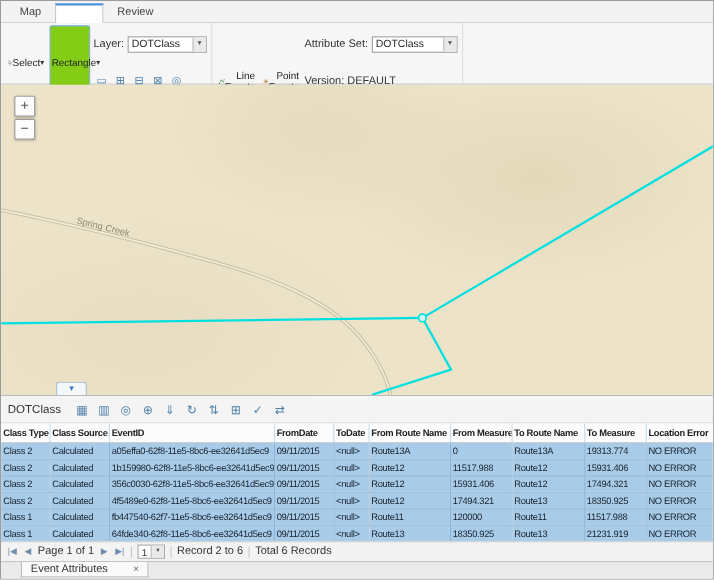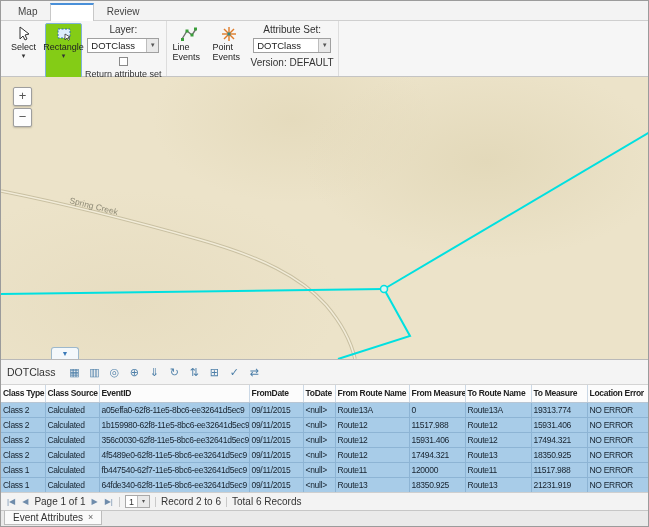--- a/index.html
+++ b/index.html
@@ -10,26 +10,26 @@
   
   .tabstrip { height: 20px; background: #f3f3f3; border-bottom: 1px solid #cfcfcf; display: flex; align-items: flex-end; padding-left: 4px; }
   .rtab { padding: 2px 12px 2px; font-size: 10px; color: #444; height: 18px; line-height: 13px; border: 1px solid transparent; border-bottom: none; }
   .rtab.active { background: #fff; border-color: #c8c8c8; border-top: 2px solid #4a90d9; color: #222; margin-bottom: -1px; padding-top: 14px; }
 
   
   .ribbon { height: 56px; background: #f6f6f6; border-bottom: 1px solid #c4c4c4; display: flex; }
   .group { display: flex; flex-direction: column; border-right: 1px solid #ddd; padding: 2px 4px 0; }
   .group-content { flex: 1; display: flex; gap: 3px; }
   .group-label { height: 11px; font-size: 9px; color: #8a8a8a; text-align: center; line-height: 10px; }
-  .bigbtn { width: 37px; display: flex; flex-direction: column; align-items: center; padding: 2px 1px 0; border: 1px solid transparent; border-radius: 2px; font-size: 9px; text-align: left; line-height: 10px; }
+  .bigbtn { width: 37px; display: flex; flex-direction: row; align-items: center; padding: 2px 1px 0; border: 1px solid transparent; border-radius: 2px; font-size: 9px; text-align: right; line-height: 10px; }
   .bigbtn.selected { background: #84cc16; border-color: #7fb2d9; }
   .icon16 { width: 16px; height: 16px; display: block; }
   .caret { font-size: 7px; line-height: 7px; color: #333; }
   .col { display: flex; flex-direction: column; gap: 1px; padding-top: 1px; }
-  .row { display: flex; align-items: center; gap: 3px; height: 32px; flex-direction: column; }
+  .row { display: flex; align-items: center; gap: 3px; height: 32px; }
   .lbl { font-size: 10px; color: #333; white-space: nowrap; }
   .selectbox { height: 15px; border: 1px solid #a0a0a0; background: #fff; display: flex; align-items: center; font-size: 9.5px; padding-left: 3px; }
   .selval { display: inline-block; overflow: hidden; white-space: nowrap; }
   .sel-caret { width: 12px; height: 13px; background: #e9e9e9; border-left: 1px solid #bdbdbd; font-size: 6px; text-align: center; line-height: 13px; margin-left: 3px; color: #555; }
   .checkbox { width: 9px; height: 9px; border: 1px solid #8a8a8a; background: #fff; flex: none; }
   .tools { display: flex; gap: 2px; }
   .tool-btn { width: 15px; height: 14px; display: flex; align-items: center; justify-content: center; font-size: 10px; color: #4d7fa8; border: 1px solid transparent; }
 
   
   .map { position: relative; height: 282px; overflow: hidden;
@@ -59,21 +59,21 @@
   
   .pager { height: 18px; background: #f3f3f3; border-top: 1px solid #cfcfcf; display: flex; align-items: center; gap: 5px; padding: 0 5px; font-size: 10px; color: #333; }
   .pg-btn { color: #6f8cab; font-size: 8px; line-height: 8px; padding: 0 1px; }
   .pg-sep { width: 1px; height: 10px; background: #c9c9c9; }
   .page-size { border: 1px solid #a8a8a8; background: #fff; height: 13px; display: flex; align-items: center; padding-left: 3px; font-size: 9px; }
   .page-size .sel-caret { height: 11px; line-height: 11px; }
   .pg-text { white-space: nowrap; }
 
   
   .bottom-tabs { height: 16px; background: #eaeaea; border-top: 1px solid #c6c6c6; display: flex; align-items: flex-start; padding-left: 3px; }
-  .btab { background: #fafafa; border: 1px solid #bcbcbc; border-top: none; height: 14px; display: flex; align-items: center; gap: 5px; padding: 0 8px; font-size: 10px; color: #333; }
+  .btab { background: #fafafa; border: 1px solid #bcbcbc; border-top: none; height: 14px; display: flex; align-items: center; gap: 23px; padding: 0 8px; font-size: 10px; color: #333; margin-left: 15px; }
   .btab .close { color: #666; font-size: 9px; line-height: 9px; }
 </style>
 </head>
 <body>
 
 <div class="app">
 
   <div class="tabstrip">
     <div class="rtab">Map</div>
     <div class="rtab active">Edit</div>
@@ -98,24 +98,20 @@
           <span>Rectangle</span>
           <span class="caret">▾</span>
         </div>
         <div class="col">
           <div class="row">
             <span class="lbl">Layer:</span>
             <div class="selectbox" style="width:72px">
               <span class="selval" style="flex:1">DOTClass</span>
               <span class="sel-caret">▼</span>
             </div>
-          </div>
-          <div class="row">
-            <span class="checkbox"></span>
-            <span class="lbl" style="font-size:9px">Return attribute set</span>
           </div>
           <div class="row tools">
               <div class="tool-btn">▭</div>
               <div class="tool-btn">⊞</div>
               <div class="tool-btn">⊟</div>
               <div class="tool-btn">⊠</div>
               <div class="tool-btn">◎</div>
             </div>
         </div>
       </div>

